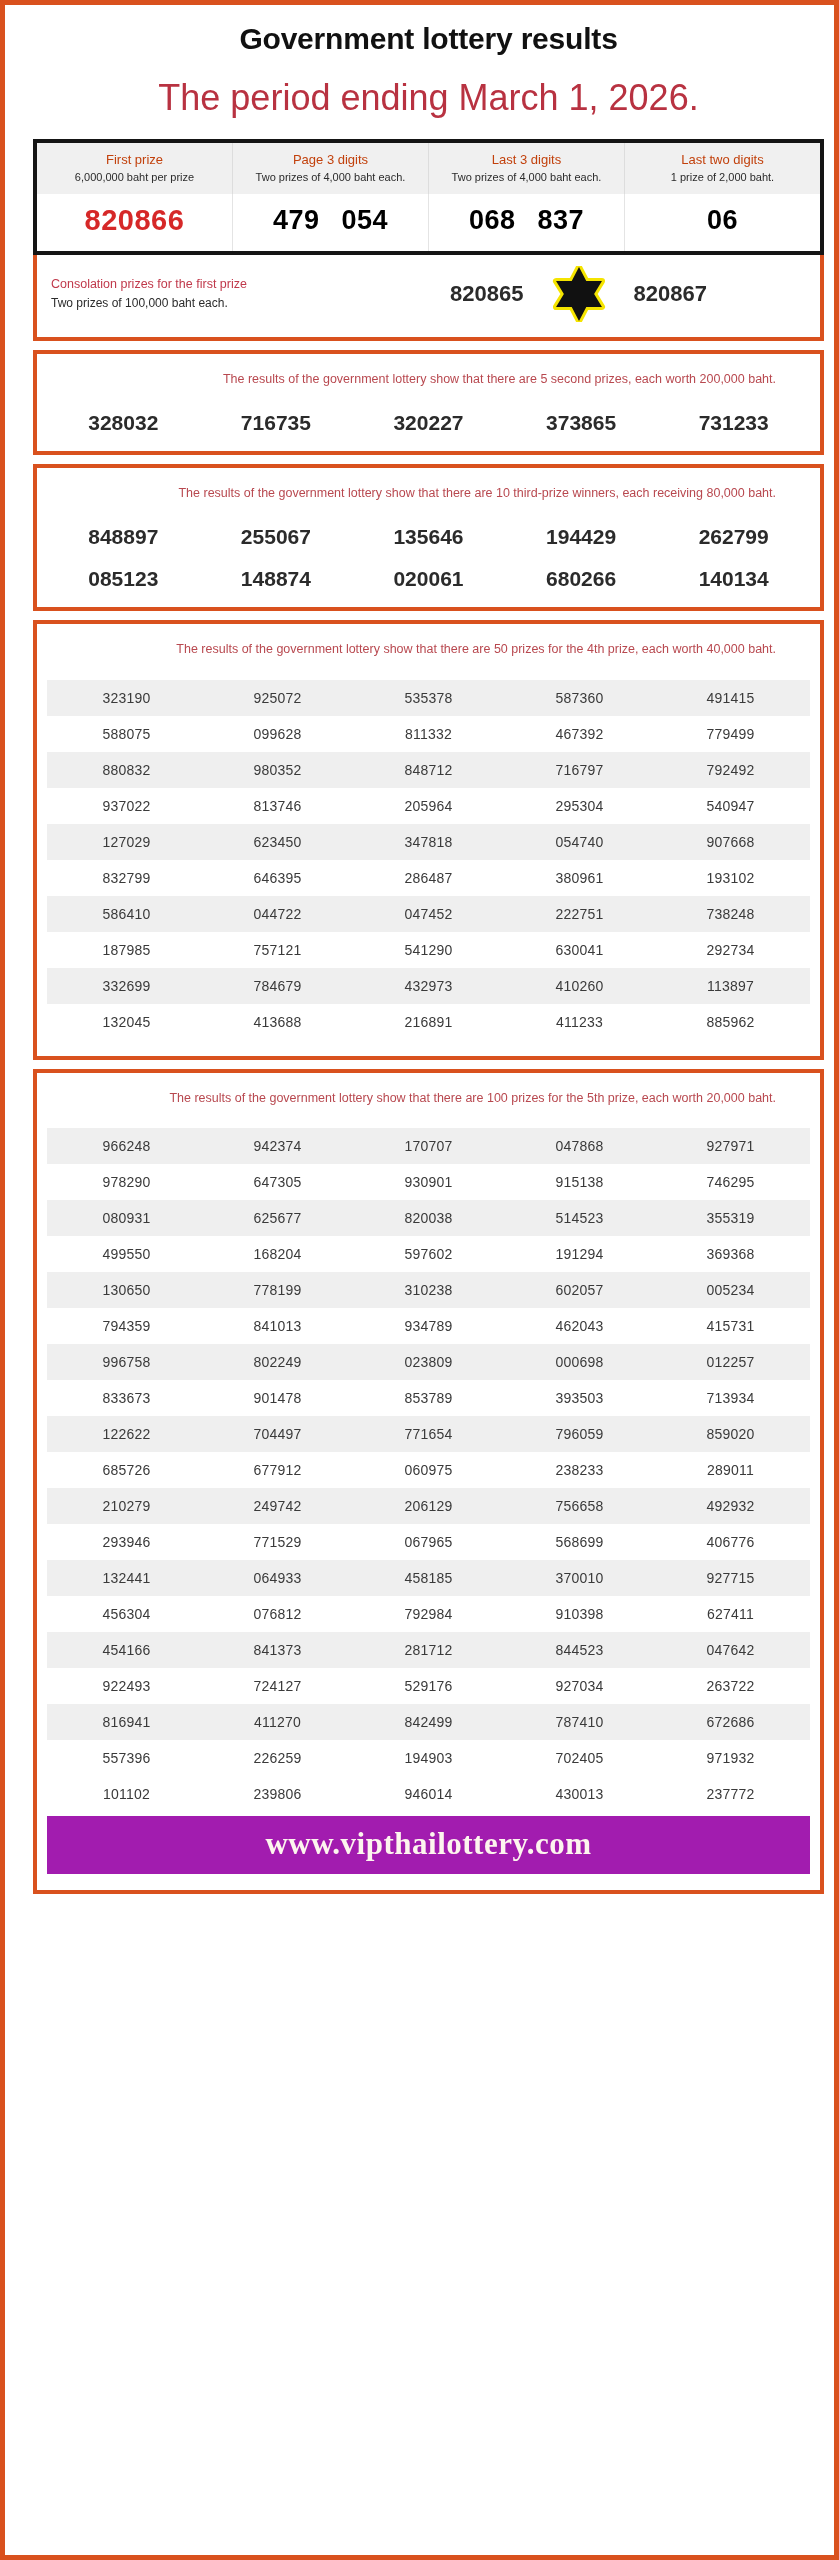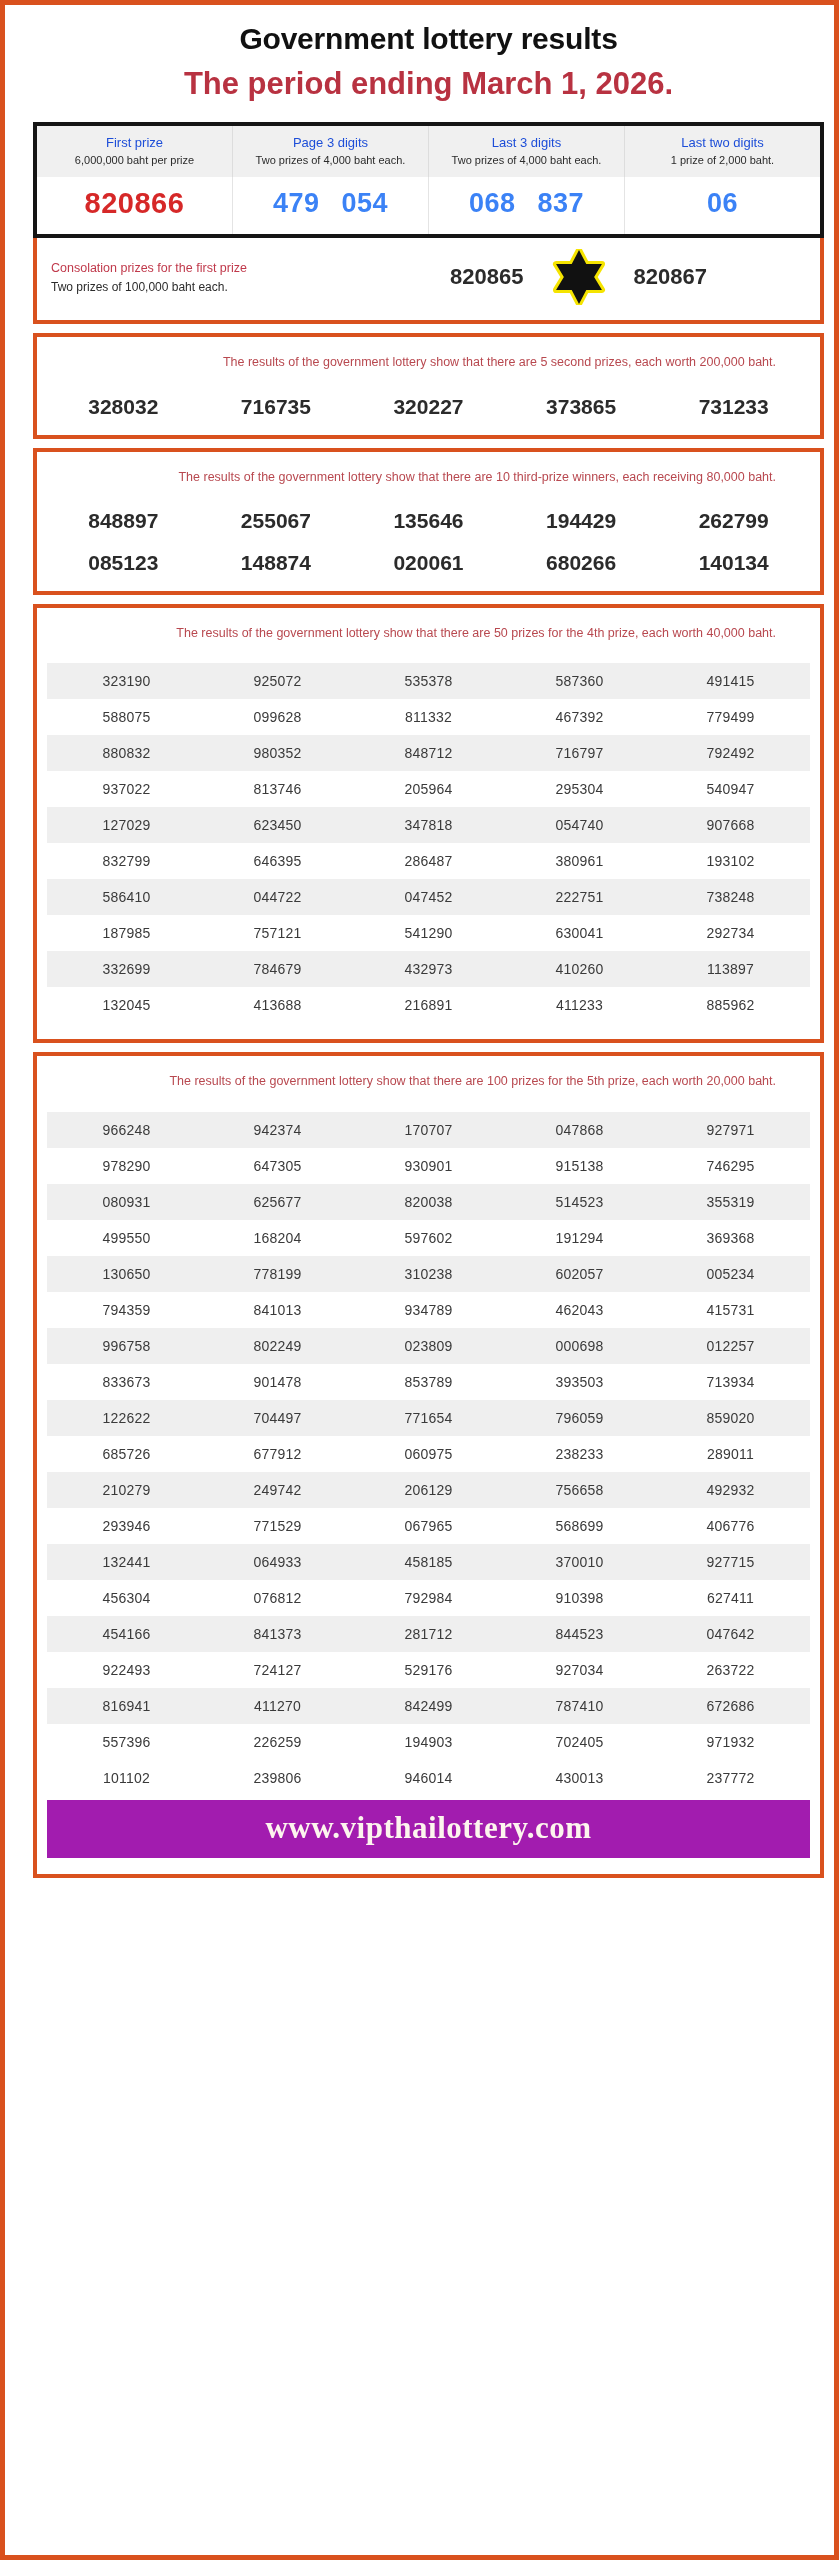--- a/index.html
+++ b/index.html
@@ -28,45 +28,45 @@
     padding: 6px 0 10px 0;
   }
   .main-title {
     font-size: 30px;
     font-weight: bold;
     color: #111111;
     letter-spacing: -0.2px;
     line-height: 1.25;
   }
   .sub-title {
-    font-size: 31px;
-    font-weight: bold;
+    font-size: 36px;
+    font-weight: normal;
     color: #b83241;
-    margin-top: 7px;
+    margin-top: 17px;
     line-height: 1.25;
   }
 
   
   .first-panel {
     border: 4px solid #151515;
     background: #ffffff;
   }
   .fp-head {
     display: flex;
     background: #f0f0f0;
   }
   .fp-head > div {
     flex: 1;
     text-align: center;
     padding: 9px 4px 11px 4px;
     border-right: 1px solid #dddddd;
   }
   .fp-head > div:last-child { border-right: none; }
   .fp-col-title {
-    color: #1d4ed8;
+    color: #c2410c;
     font-size: 13px;
     margin-bottom: 4px;
   }
   .fp-col-sub {
     color: #2b2b2b;
     font-size: 11px;
   }
   .fp-body {
     display: flex;
     background: #ffffff;
@@ -78,21 +78,21 @@
     border-right: 1px solid #e4e4e4;
     display: flex;
     align-items: center;
     justify-content: center;
     gap: 22px;
   }
   .fp-body > div:last-child { border-right: none; }
   .fp-num {
     font-size: 27px;
     font-weight: bold;
-    color: #3b82f6;
+    color: #000000;
     letter-spacing: 0.5px;
   }
   .fp-num.accent { color: #d62828; font-size: 29px; }
 
   
   .consolation {
     border: 4px solid #d9511e;
     border-top: none;
     background: #ffffff;
     display: flex;

